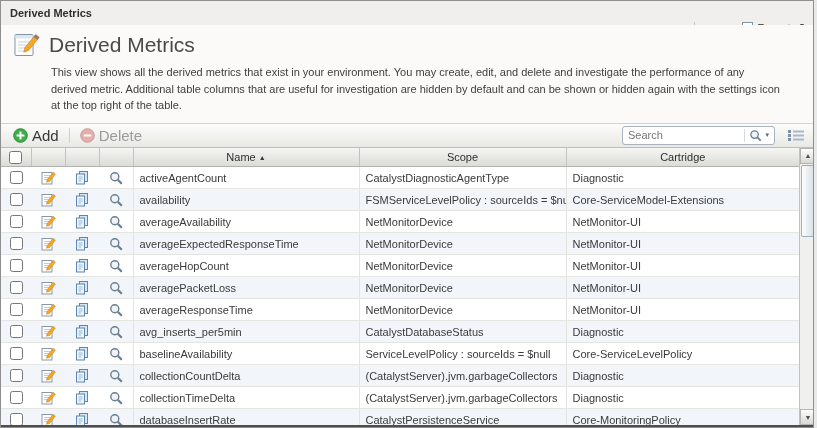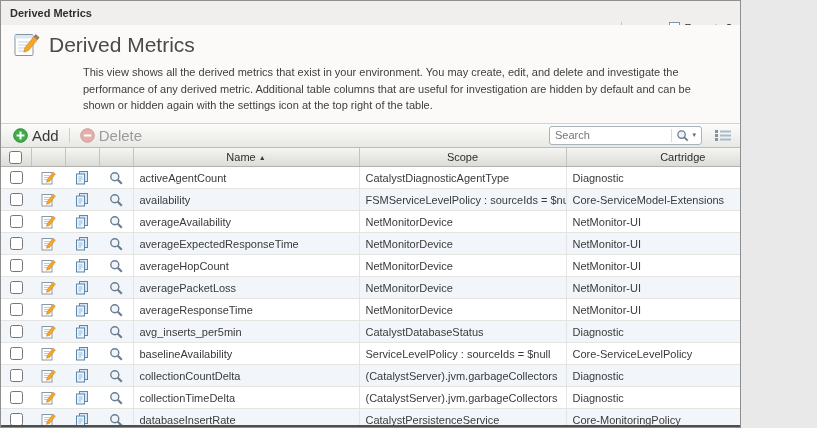--- a/index.html
+++ b/index.html
@@ -1,33 +1,33 @@
 <!DOCTYPE html>
 <html><head>
 <meta charset="utf-8">
 <style>
   * { margin:0; padding:0; box-sizing:border-box; }
   html,body { background:#e9e9e9; }
   body { font-family:"Liberation Sans", sans-serif; }
-  .app { width:741px; height:428px; background:#000000; border:1px solid #8f8f8f; display:flex; flex-direction:column; overflow:hidden; }
+  .app { width:814px; height:428px; background:#000000; border:1px solid #8f8f8f; display:flex; flex-direction:column; overflow:hidden; }
 
   
   .topbar { height:24px; flex:none; background:#f0efed; display:flex; align-items:center; padding:0 9px; }
   .breadcrumb { font-size:11px; font-weight:bold; color:#2f2f2f; }
   .topbar-right { margin-left:auto; display:flex; align-items:center; gap:7px;margin-top:31px; }
   .timestamp { font-size:11px; font-weight:600; color:#2f2f2f; }
   .vsep { width:1px; height:14px; background:#c6c6c2; }
   .reports { display:flex; gap:4px; cursor:pointer; font-size:11px; color:#2f2f2f;padding-left:40px; }
   .caret { font-size:8px; color:#4a4a4a; line-height:1; }
 
   
   .page-head { background:#fbfaf8; flex:none; }
   .title-row { display:flex; align-items:center; gap:9px; padding:6px 10px 1px 12px; }
   .page-title { font-size:21px; font-weight:normal; color:#4a4a4a; }
-  .description { padding:5px 30px 9px 50px; font-size:11px; color:#404040; line-height:1.5;margin-left:32px; }
+  .description { padding:5px 30px 9px 50px; font-size:11px; color:#404040; line-height:1.5; }
 
   
   .toolbar { height:25px; flex:none; display:flex; align-items:center; gap:5px; padding:0 7px;
              background:linear-gradient(#fcfcfb,#e8e8e4); border-top:1px solid #d2d2ce; border-bottom:1px solid #bcbcb8; }
   .tbtn { display:flex; align-items:center; gap:4px; font-size:15px; color:#383838; padding:2px 5px; cursor:pointer; }
   .tbtn.disabled { color:#9b9b9b; cursor:default; }
   .toolbar-sep { width:1px; height:15px; background:#cfcfcb; }
   .toolbar-right { margin-left:auto; display:flex; align-items:center; }
   .searchbox { display:flex; align-items:center; background:#fff; border:1px solid #a9b3bb; border-radius:3px; height:19px; width:153px; padding:0 5px; }
   .searchbox input { border:none; outline:none; flex:1; min-width:0; font-size:11px; color:#555; font-family:inherit; background:transparent; }

